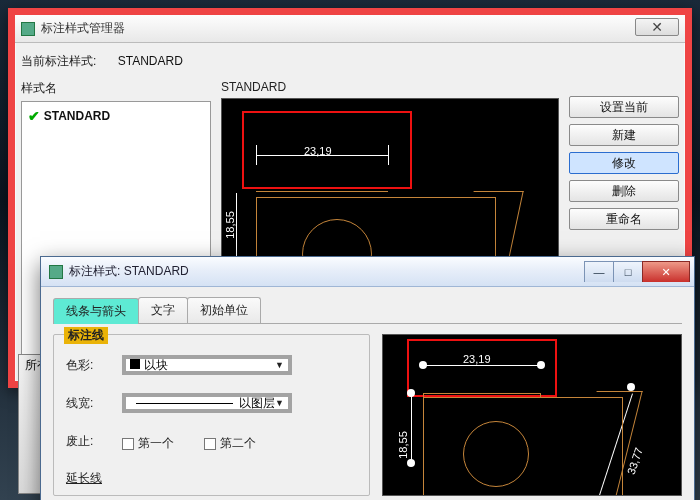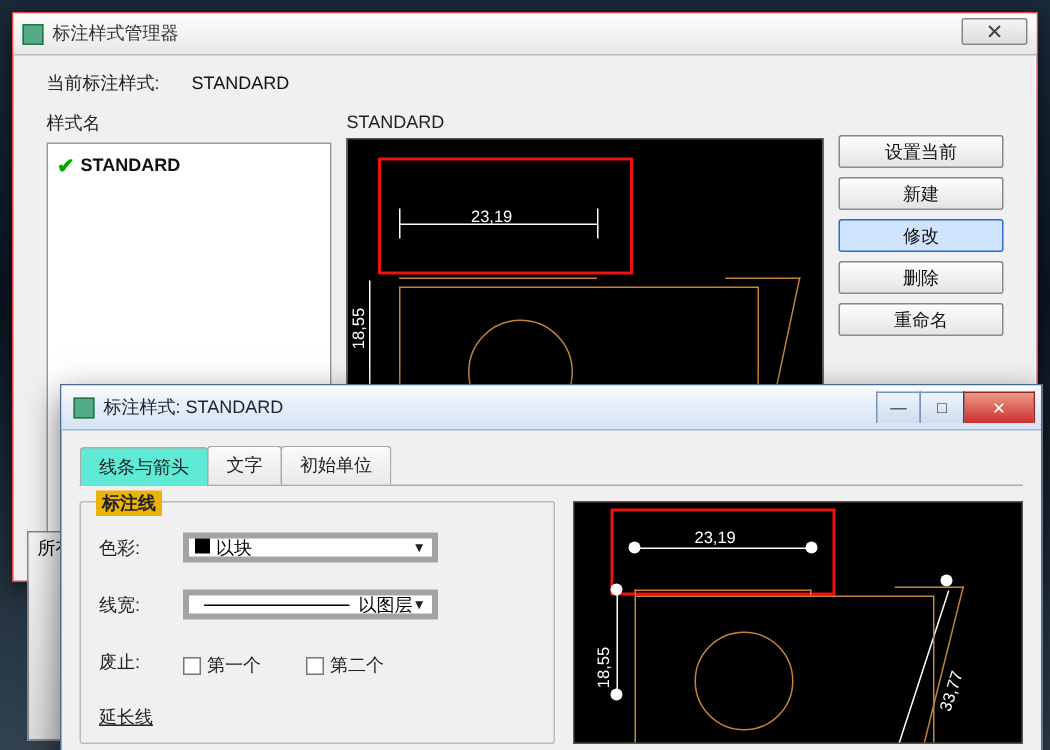--- a/index.html
+++ b/index.html
@@ -2,37 +2,37 @@
 <html><head>
 <meta charset="utf-8">
 <style>
   * { box-sizing: border-box; margin: 0; padding: 0; }
   html, body { width: 700px; height: 500px; overflow: hidden; font-family: "Microsoft YaHei", "Segoe UI", Arial, sans-serif; font-size: 12px; }
   body { background: linear-gradient(#1a2a3a, #0a1520 40%, #324250); position: relative; }
 
   
   .dlg1 {
     position: absolute; left: 8px; top: 8px; width: 684px; height: 380px;
-    background: #f0f0f0; border: 1px solid #ef4444;
+    background: #f0f0f0; border: 7px solid #ef4444;
     box-shadow: 0 0 0 1px rgba(255,255,255,.5) inset, 0 4px 14px rgba(0,0,0,.5);
   }
   .titlebar1 {
     height: 28px; background: linear-gradient(#fdfdfd,#e8e8e8);
     border-bottom: 1px solid #bbb; display: flex; align-items: center;
     padding: 0 6px; gap: 6px;
   }
   .appicon { width: 14px; height: 14px; background:#5a8; border:1px solid #274; }
   .ttl { flex: 1; color:#333; }
   .closebtn1 {
     width: 44px; height: 18px; border:1px solid #888; border-radius:2px;
     background: linear-gradient(#f4f4f4,#ddd); color:#444;
     display:flex; align-items:center; justify-content:center; font-size:14px;
     margin-left:auto; margin-bottom:4px;
   }
-  .body1 { padding:10px 22px; position:relative; height: calc(100% - 28px); }
+  .body1 { padding:10px 6px; position:relative; height: calc(100% - 28px); }
   .curlabel { color:#222; }
   .curval { margin-left: 18px; color:#111; }
   .row1 { display:flex; gap:10px; margin-top:10px; height: 300px;}
   .listcol { width: 190px; display:flex; flex-direction:column; gap:4px;}
   .listcol .lbl { color:#222; }
   .stylelist {
     flex:1; border:1px solid #999; background:#fff; padding:6px;
   }
   .styleitem { display:flex; align-items:center; gap:4px; color:#111; font-weight:bold;}
   .check { color:#0a0; font-size:14px; }

